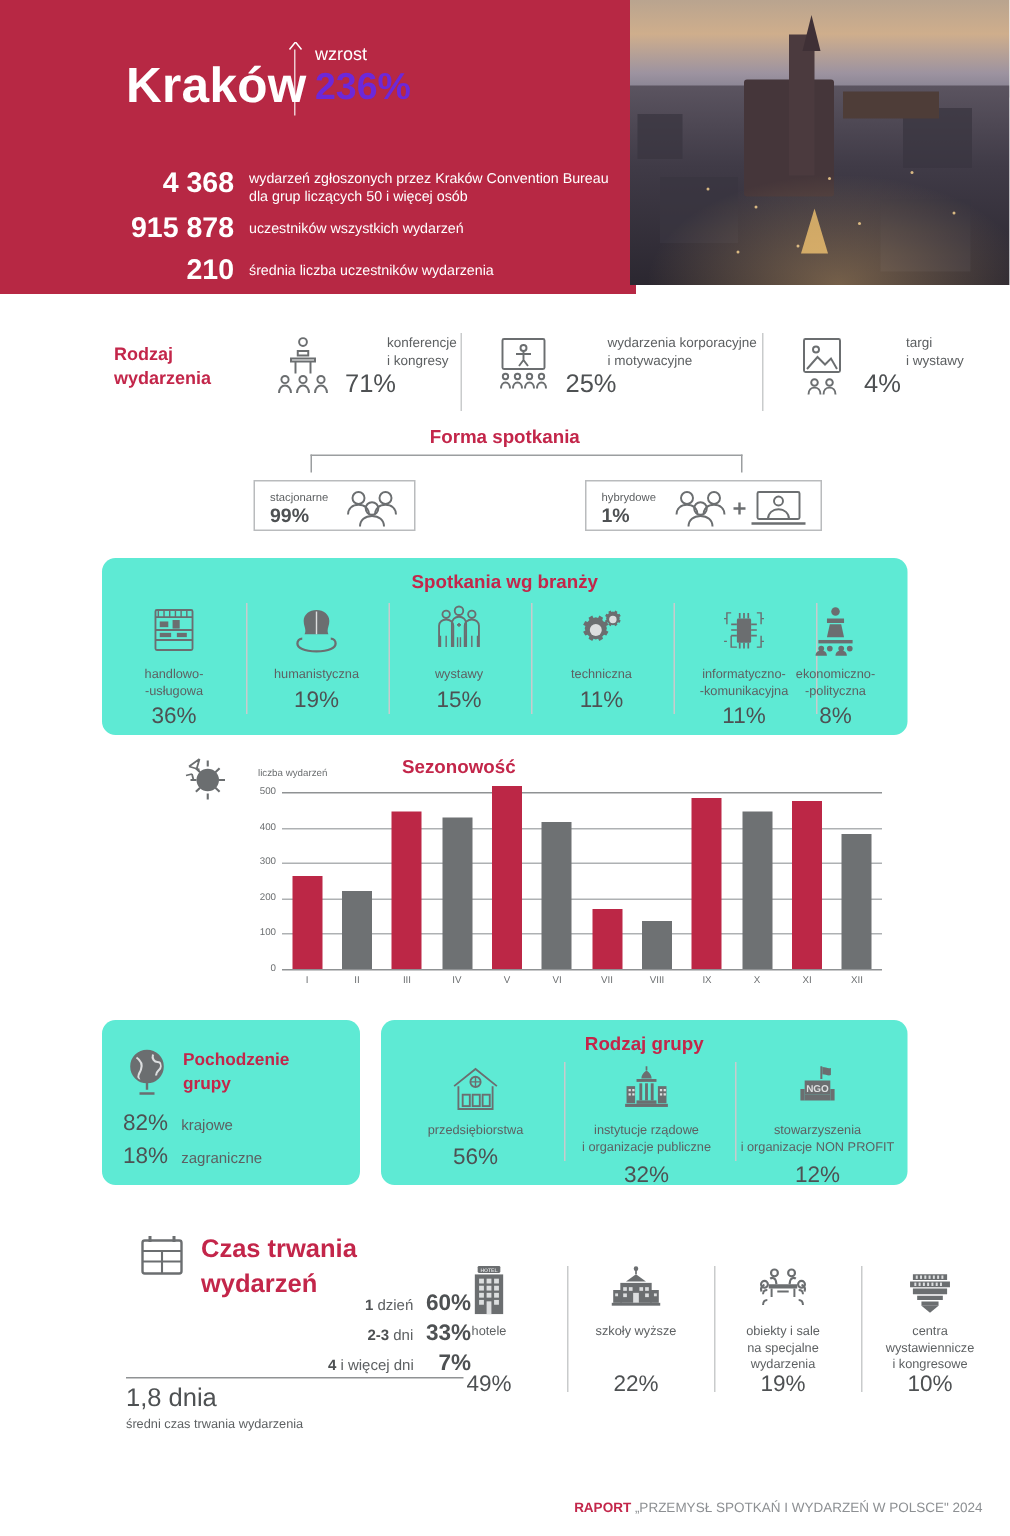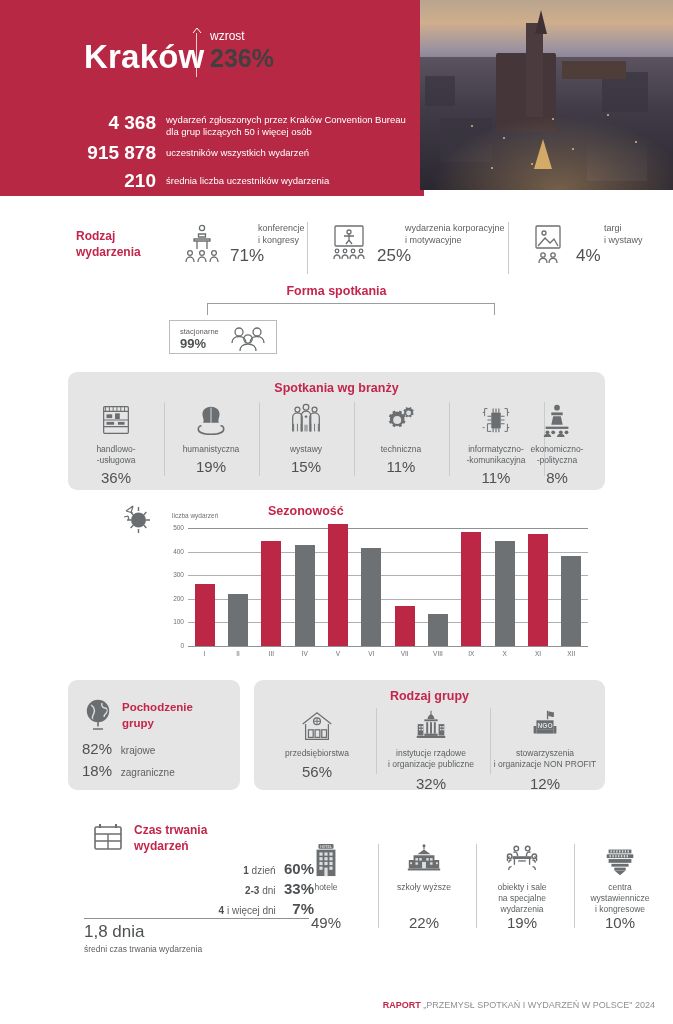--- a/index.html
+++ b/index.html
@@ -71,21 +71,21 @@
   }
   .growth-arrow {
     position: absolute; left: -4px; top: -1px; width: 10px; height: 10px;
   }
   .growth-label {
     position: absolute; left: 14px; top: 0px;
     font-size: 12px; color: #ffffff;
   }
   .growth-value {
     position: absolute; left: 14px; top: 15px;
-    font-size: 25px; font-weight: bold; color: #404040;
+    font-size: 25px; font-weight: bold; color: #6d28d9;
   }
 
   .stats { position: absolute; left: 0; top: 96px; width: 424px; margin-top: 16px; }
   .stat-row { position: relative; height: 24px; margin-bottom: 4px; }
   .stat-num {
     position: absolute; right: 268px; top: 0;
     font-size: 19px; font-weight: bold; color: #ffffff; white-space: nowrap;
     text-align: right;
   }
   .stat-txt {
@@ -128,21 +128,21 @@
     border-right: 1px solid #9b9ea0;
   }
   .forma-box {
     position: absolute; top: 36px; height: 34px;
     border: 1px solid #b9bbbd; background: #ffffff;
   }
   .fb-label { position: absolute; left: 10px; top: 6px; font-size: 7.5px; color: #5d6062; }
   .fb-pct { position: absolute; left: 10px; top: 15px; font-size: 13px; font-weight: bold; color: #4e5153; }
 
   
-  .panel { position: absolute; background: #e5e5e5; border-radius: 9px; }
+  .panel { position: absolute; background: #5eead4; border-radius: 9px; }
   .panel-title {
     position: absolute; width: 100%; text-align: center; top: 9px;
     font-size: 12.5px; font-weight: bold; color: #c3264a;
   }
 
   
   .sec-branza { left: 68px; top: 372px; width: 537px; height: 118px; }
   .br-item { position: absolute; top: 28px; width: 88px; text-align: center; }
   .br-icon { height: 40px; color: #6b6e70; display: flex; align-items: center; justify-content: center; }
   .br-label { font-size: 8.5px; color: #5d6062; line-height: 1.3; margin-top: 4px; }
@@ -186,21 +186,21 @@
   .gr-item { position: absolute; top: 26px; width: 110px; text-align: center; }
   .gr-icon { height: 40px; color: #6b6e70; display: flex; align-items: center; justify-content: center; }
   .gr-label { font-size: 8.5px; color: #5d6062; line-height: 1.35; margin-top: 2px; }
   .gr-pct { font-size: 15px; color: #4e5153; margin-top: 4px; }
 
   
   .sec-czas { position: absolute; left: 84px; top: 818px; width: 250px; height: 150px; }
   .czas-icon { position: absolute; left: 8px; top: 4px; width: 32px; height: 30px; color: #6b6e70; }
   .czas-title {
     position: absolute; left: 50px; top: 4px;
-    font-size: 12px; font-weight: bold; color: #c3264a; line-height: 1.35;
+    font-size: 17px; font-weight: bold; color: #c3264a; line-height: 1.35;
   }
   .czas-row { position: absolute; right: 20px; white-space: nowrap; }
   .czas-lab { font-size: 10px; color: #5d6062; }
   .czas-lab b { color: #4e5153; }
   .czas-val { font-size: 15px; font-weight: bold; color: #4e5153; margin-left: 4px; }
   .czas-rule { position: absolute; left: 0; top: 100px; width: 225px; height: 1px; background: #8f9294; }
   .czas-avg { position: absolute; left: 0; top: 104px; font-size: 17px; color: #4e5153; }
   .czas-avg-sub { position: absolute; left: 0; top: 126px; font-size: 8.5px; color: #5d6062; }
 
   
@@ -367,20 +367,39 @@
         <circle cx="13" cy="6" r="4"></circle>
           <path d="M6 17c0-4 3-6.5 7-6.5s7 2.5 7 6.5"></path>
         <circle cx="31" cy="6" r="4"></circle>
           <path d="M24 17c0-4 3-6.5 7-6.5s7 2.5 7 6.5"></path>
         <circle cx="22" cy="13" r="4.2"></circle>
           <path d="M14 25c0-4.4 3.4-7 8-7s8 2.6 8 7"></path>
       </svg>
     </div>
   </div>
 
+  <div class="forma-box" style="left:390px;width:158px;">
+    <div class="fb-label">hybrydowe</div>
+    <div class="fb-pct">1%</div>
+    <div style="position:absolute;left:54px;top:5px;">
+      <svg viewBox="0 0 96 26" width="96" height="26" fill="none" stroke="#6b6e70" stroke-width="1.3">
+        <circle cx="13" cy="6" r="4"></circle>
+          <path d="M6 17c0-4 3-6.5 7-6.5s7 2.5 7 6.5"></path>
+        <circle cx="31" cy="6" r="4"></circle>
+          <path d="M24 17c0-4 3-6.5 7-6.5s7 2.5 7 6.5"></path>
+        <circle cx="22" cy="13" r="4.2"></circle>
+          <path d="M14 25c0-4.4 3.4-7 8-7s8 2.6 8 7"></path>
+        <path d="M44 13h8M48 9v8" stroke-width="1.6"></path>
+        <rect x="60" y="2" width="28" height="18" rx="1"></rect>
+        <circle cx="74" cy="8" r="3"></circle>
+          <path d="M67 20c0-4 3.2-6.5 7-6.5s7 2.5 7 6.5"></path>
+        <path d="M56 23h36" stroke-width="1.6"></path>
+      </svg>
+    </div>
+  </div>
 </div>
 
 <div class="panel sec-branza">
   <div class="panel-title">Spotkania wg branży</div>
 
   <div class="br-item" style="left:4px;">
     <div class="br-icon">
       <svg viewBox="0 0 40 40" width="38" height="38" fill="none" stroke="#6b6e70" stroke-width="1.3">
         <rect x="7" y="6" width="26" height="28" rx="1"></rect>
         <path d="M7 11h26M7 20h26M7 27h26"></path>

